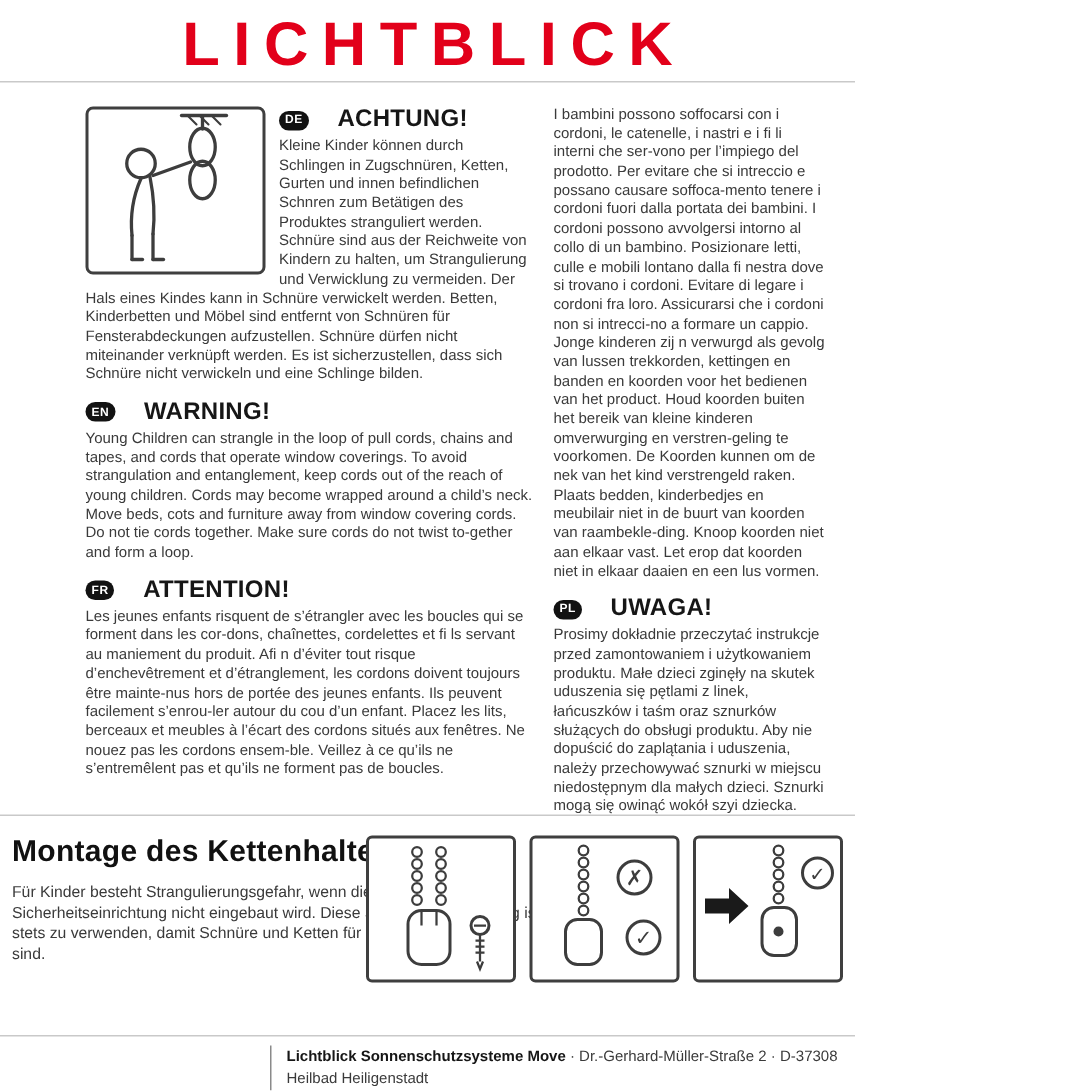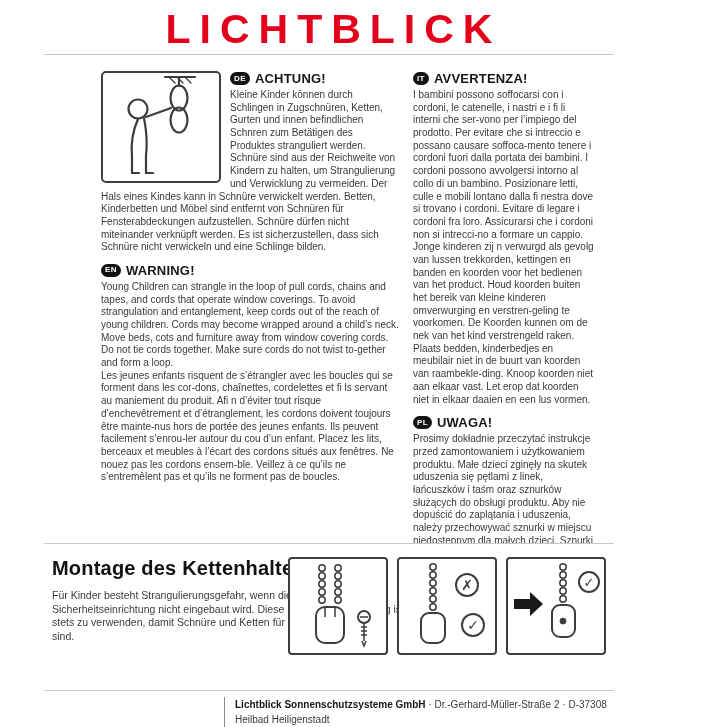--- a/index.html
+++ b/index.html
@@ -1,36 +1,36 @@
 <!DOCTYPE html>
 <html><head>
 <meta charset="utf-8">
 <style>
   * { box-sizing: border-box; margin: 0; padding: 0; }
   html, body { background: #ffffff; }
   body { font-family: "Liberation Sans", "DejaVu Sans", sans-serif; }
-  .page { width: 570px; height: 727px; background: #fff; overflow: hidden; position: relative; margin-left: 44px; }
+  .page { width: 570px; height: 727px; background: #fff; overflow: hidden; position: relative; }
 
   
   .header { padding-top: 8px; text-align: center; }
   .logo { font-size: 41px; font-weight: bold; letter-spacing: 9px; padding-left: 9px; color: #e2001a; line-height: 1.05; }
   .rule { border-top: 1px solid #c9c9c9; }
   .rule.header-rule { margin-top: 3px; }
 
   
   .content { height: 488px; padding: 16px 20px 0 57px; display: flex; gap: 14px; overflow: hidden; }
   .col { flex: 0 0 298px; width: 298px; }
   .col.right { flex: 1; width: auto; }
 
   .illustration-box { float: left; width: 120px; height: 112px; border: 2px solid #3f3f3f; border-radius: 5px; margin: 0 9px 6px 0; display: flex; align-items: center; justify-content: center; background: #fff; }
 
-  .whead { display: flex; align-items: center; gap: 5px; margin: 9px 0 3px; }
+  .whead { display: flex; align-items: center; gap: 19px; margin: 9px 0 3px; }
   section.first .whead { margin-top: 0; }
   .badge { background: #121212; color: #fff; font-size: 8px; font-weight: bold; line-height: 1; padding: 2.5px 4px; border-radius: 8px; letter-spacing: 0.4px; }
-  .wtitle { font-size: 13px; font-weight: bold; color: #161616; letter-spacing: 0.2px; }
+  .wtitle { font-size: 16px; font-weight: bold; color: #161616; letter-spacing: 0.2px; }
   .wbody { font-size: 10px; line-height: 1.27; color: #3a3a3a; }
 
   
   .montage { height: 146px; padding: 13px 8px 0 8px; position: relative; }
   .montage-title { font-size: 20px; font-weight: bold; color: #111; margin-bottom: 9px; letter-spacing: 0.2px; }
   .montage-body { width: 354px; font-size: 10.5px; line-height: 1.3; color: #3a3a3a; }
   .steps { position: absolute; top: 13px; right: 8px; display: flex; gap: 9px; }
   .step-box { width: 100px; height: 98px; border: 2px solid #3f3f3f; border-radius: 4px; display: flex; align-items: center; justify-content: center; background: #fff; }
 
   
@@ -86,32 +86,32 @@
 
       <section>
         <div class="whead">
           <span class="badge">EN</span>
           <span class="wtitle">WARNING!</span>
         </div>
         <p class="wbody">Young Children can strangle in the loop of pull cords, chains and tapes, and cords that operate window coverings. To avoid strangulation and entanglement, keep cords out of the reach of young children. Cords may become wrapped around a child’s neck. Move beds, cots and furniture away from window covering cords. Do not tie cords together. Make sure cords do not twist to-gether and form a loop.</p>
       </section>
 
       <section>
+        <div class="whead">
+          <span class="badge">FR</span>
+          <span class="wtitle">ATTENTION!</span>
+        </div>
         <p class="wbody">Les jeunes enfants risquent de s’étrangler avec les boucles qui se forment dans les cor-dons, chaînettes, cordelettes et fi ls servant au maniement du produit. Afi n d’éviter tout risque d’enchevêtrement et d’étranglement, les cordons doivent toujours être mainte-nus hors de portée des jeunes enfants. Ils peuvent facilement s’enrou-ler autour du cou d’un enfant. Placez les lits, berceaux et meubles à l’écart des cordons situés aux fenêtres. Ne nouez pas les cordons ensem-ble. Veillez à ce qu’ils ne s’entremêlent pas et qu’ils ne forment pas de boucles.</p>
       </section>
 
     </div>
 
     <div class="col right">
 
       <section class="first">
-        <div class="whead">
-          <span class="badge">IT</span>
-          <span class="wtitle">AVVERTENZA!</span>
-        </div>
         <p class="wbody">I bambini possono soffocarsi con i cordoni, le catenelle, i nastri e i fi li interni che ser-vono per l’impiego del prodotto. Per evitare che si intreccio e possano causare soffoca-mento tenere i cordoni fuori dalla portata dei bambini. I cordoni possono avvolgersi intorno al collo di un bambino. Posizionare letti, culle e mobili lontano dalla fi nestra dove si trovano i cordoni. Evitare di legare i cordoni fra loro. Assicurarsi che i cordoni non si intrecci-no a formare un cappio.</p>
       </section>
 
       <section>
         <p class="wbody">Jonge kinderen zij n verwurgd als gevolg van lussen trekkorden, kettingen en banden en koorden voor het bedienen van het product. Houd koorden buiten het bereik van kleine kinderen omverwurging en verstren-geling te voorkomen. De Koorden kunnen om de nek van het kind verstrengeld raken. Plaats bedden, kinderbedjes en meubilair niet in de buurt van koorden van raambekle-ding. Knoop koorden niet aan elkaar vast. Let erop dat koorden niet in elkaar daaien en een lus vormen.</p>
       </section>
 
       <section>
         <div class="whead">
           <span class="badge">PL</span>
@@ -190,18 +190,18 @@
         </svg>
       </div>
 
     </div>
   </div>
 
   <div class="rule footer-rule"></div>
 
   <div class="footer-block">
     <div class="fline1">
-      <span class="fbold">Lichtblick Sonnenschutzsysteme GmbH</span><span> · Dr.-Gerhard-Müller-Straße 2 · D-37308 Heilbad Heiligenstadt</span>
+      <span class="fbold">Lichtblick Sonnenschutzsysteme Move</span><span> · Dr.-Gerhard-Müller-Straße 2 · D-37308 Heilbad Heiligenstadt</span>
     </div>
     <div class="fline2">www.lichtblick-shop.de · stranguliert@lichtblick-shop.de</div>
   </div>
 
 </div>
 
 </body></html>

